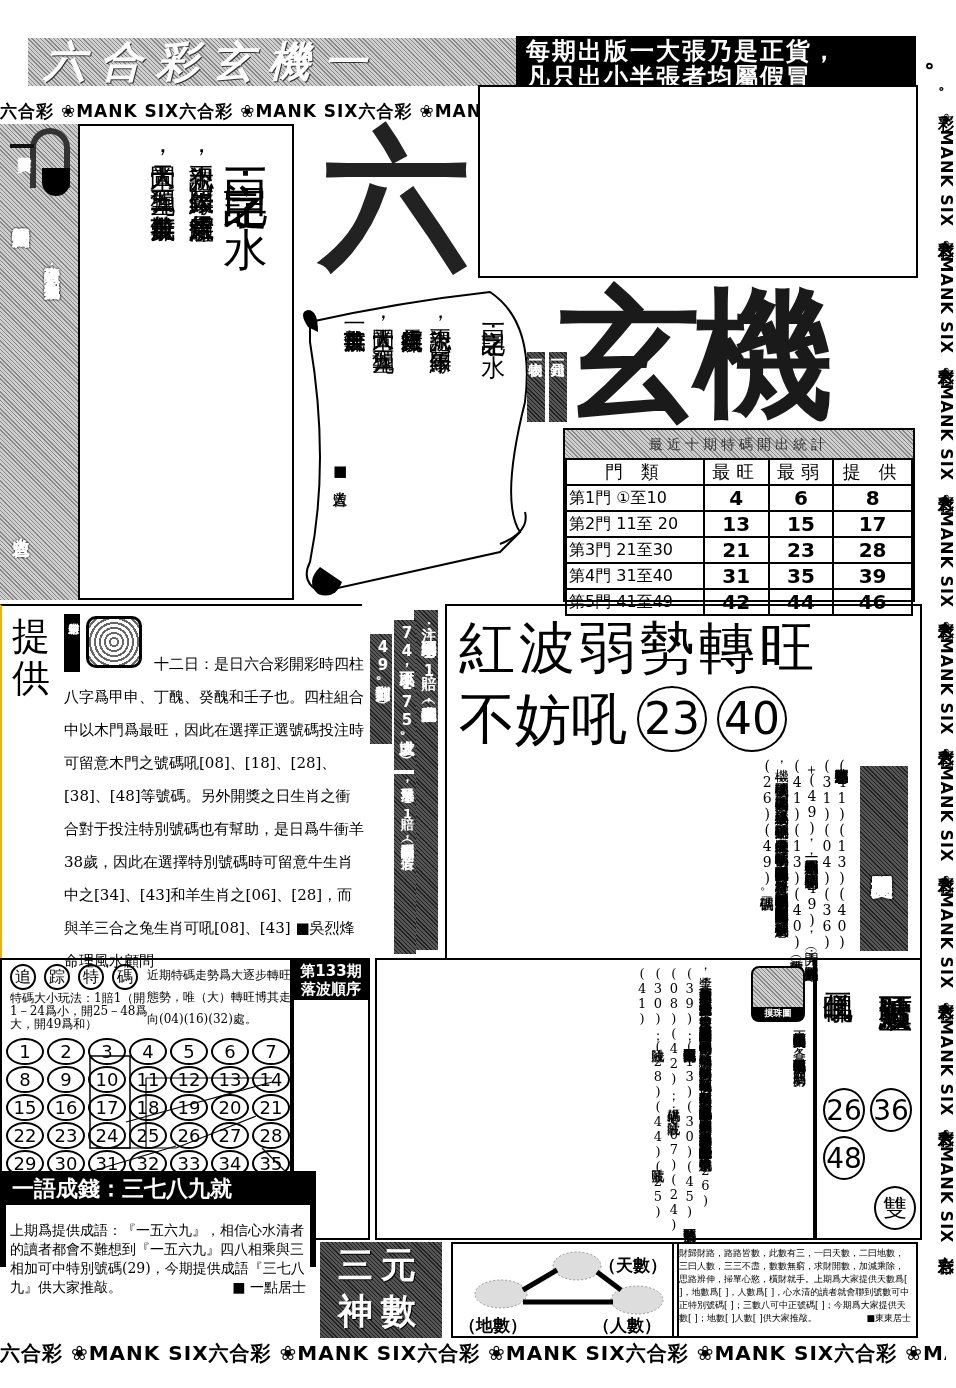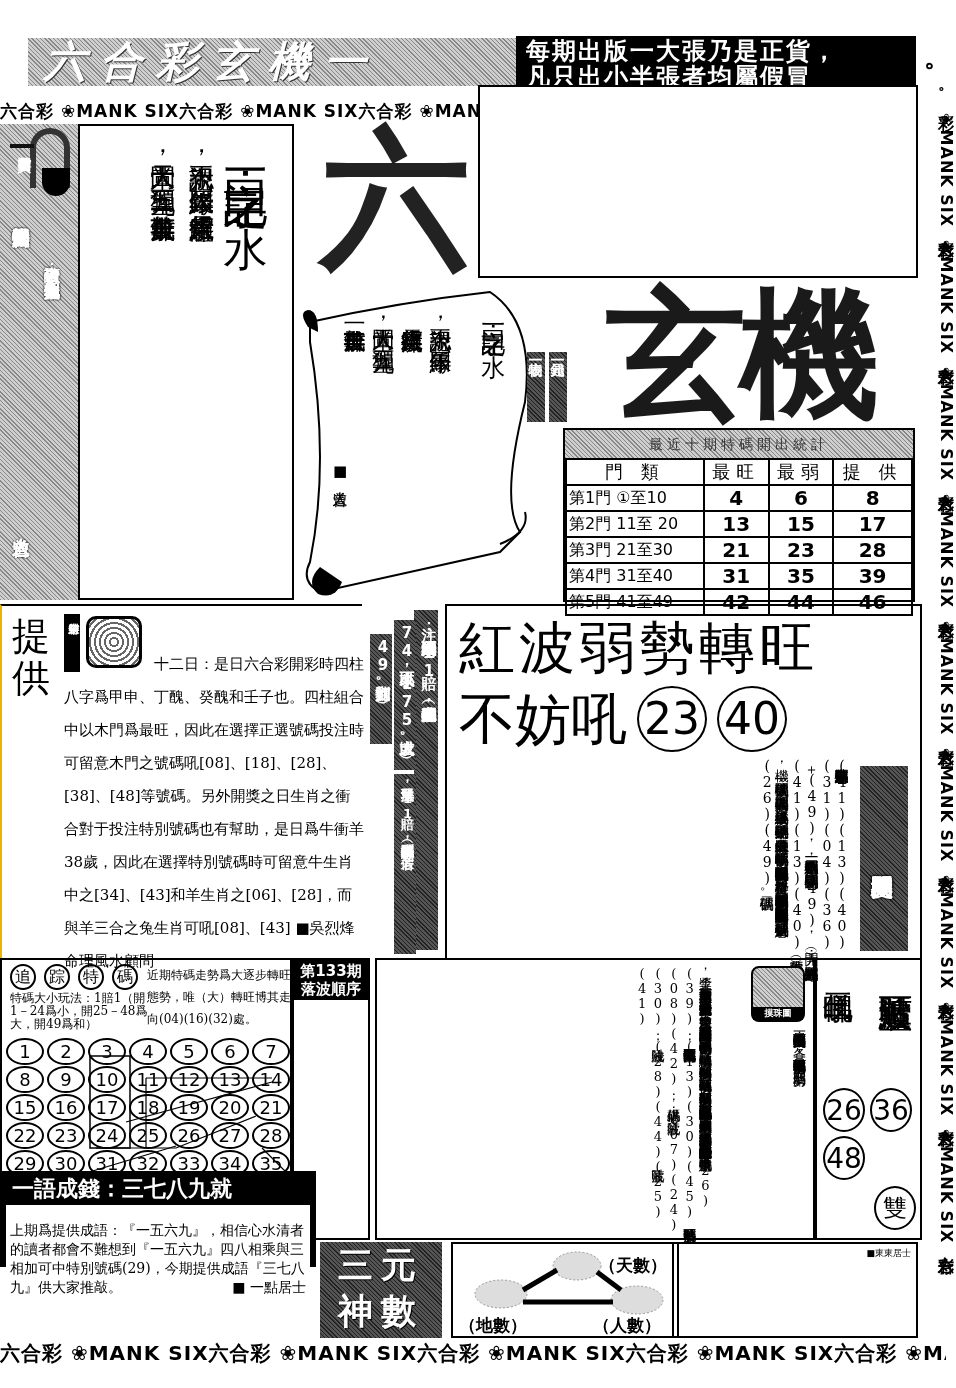--- a/index.html
+++ b/index.html
@@ -44,21 +44,21 @@
   #poem-title { position: absolute; right: 22px; top: 22px; font-size: 44px; height: 440px; line-height: 1.1; }
   #poem-lines { position: absolute; right: 72px; top: 20px; height: 440px; font-size: 25px;
                 line-height: 1.55; }
 
   
   #big-liu { left: 300px; top: 124px; width: 190px; height: 150px; font-size: 150px; line-height: 150px;
              font-weight: bold; color: #222; text-align: center; font-family: "DejaVu Sans", sans-serif; }
   
   #big-xuanji { left: 560px; top: 280px; width: 360px; height: 150px; font-size: 140px; line-height: 150px;
                 font-weight: bold; color: #1a1a1a; letter-spacing: -6px; font-family: "DejaVu Sans", sans-serif;
-                text-align: center; }
+                text-align: left; }
 
   
   #scroll { left: 300px; top: 282px; width: 230px; height: 318px; }
   #scroll svg { position: absolute; left: 0; top: 0; }
   #scroll-title { position: absolute; left: 180px; top: 30px; font-size: 24px; line-height: 1.05; }
   #scroll-lines { position: absolute; left: 40px; top: 30px; font-size: 22px; line-height: 1.3; height: 240px; }
   #scroll-author { position: absolute; left: 30px; top: 180px; font-size: 15px; }
 
   
   #mini-badge { left: 525px; top: 330px; width: 46px; height: 96px; }
@@ -388,14 +388,15 @@
     <polyline points="70,46 104,26" stroke="#000" stroke-width="5" fill="none"></polyline>
     <polyline points="144,28 168,46" stroke="#000" stroke-width="5" fill="none"></polyline>
     <polyline points="70,58 160,58" stroke="#000" stroke-width="5" fill="none"></polyline>
   </svg>
   <div class="lbl" style="left:146px;top:10px">（天數）</div>
   <div class="lbl" style="left:6px;top:70px">（地數）</div>
   <div class="lbl" style="left:140px;top:70px">（人數）</div>
 </div>
 
 <div class="abs" id="numbers-box">
+  <span>財歸財路，路路皆數，此數有三，一曰天數，二曰地數，三曰人數，三三不盡，數數無窮，求財開數，加減乘除，思路辨伸，掃單心慾，橫財就手。上期爲大家提供天數爲[ ]，地數爲[ ]，人數爲[ ]，心水清的讀者就會聯到號數可中正特別號碼[ ]；三數八可中正號碼[ ]；今期爲大家提供天數[ ]；地數[ ]人數[ ]供大家推敲。</span>
   <span style="float:right">■東東居士</span>
 </div>
 
 </body></html>

